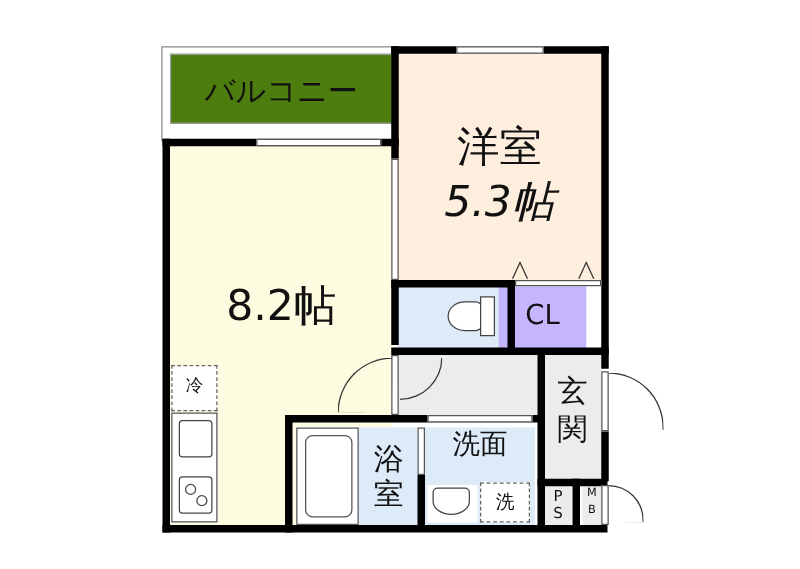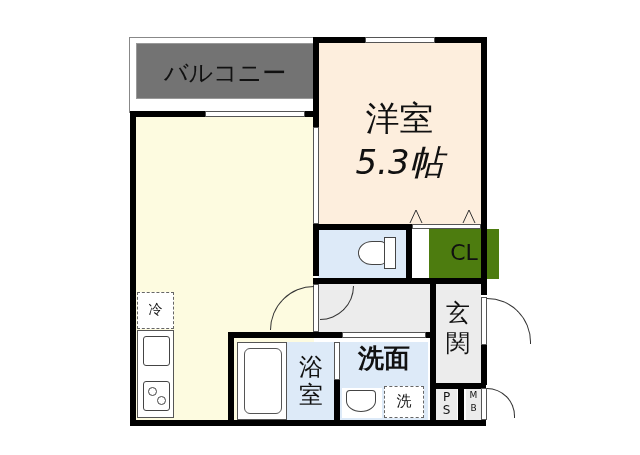--- a/index.html
+++ b/index.html
@@ -11,76 +11,77 @@
   .mid { font-size:26px; }
   .xs { font-size:11px; }
   .window { position:absolute; background:#fff; border:1px solid #555; box-sizing:border-box; }
   .door-arc { position:absolute; box-sizing:border-box; border:1.2px solid #333; }
 </style>
 </head>
 <body>
 
 <div class="abs" style="left:129px;top:37px;width:190px;height:76px;border:1px solid #888;"></div>
 
-<div class="abs" style="left:136px;top:43px;width:178px;height:56px;background:#737373;border:1px solid #999;">
+<div class="abs" style="left:136px;top:43px;width:178px;height:56px;background:#4d7c0f;border:1px solid #999;">
   <div class="room-label mid" style="left:0;right:0;top:16px;font-size:24px;">バルコニー</div>
 </div>
 
 <div class="abs" style="left:318px;top:42px;width:163px;height:182px;background:#fdeedd;">
   <div class="room-label big" style="left:0;right:0;top:58px;">洋室</div>
   <div class="room-label big" style="left:0;right:0;top:102px;font-style:italic;">5.3帖</div>
 
   <svg class="abs" style="left:90px;top:164px;" width="70" height="18">
     <polyline points="2,17 8,4 14,17" fill="none" stroke="#333" stroke-width="1"></polyline>
     <polyline points="55,17 61,4 67,17" fill="none" stroke="#333" stroke-width="1"></polyline>
   </svg>
 </div>
 
 <div class="abs" style="left:136px;top:117px;width:178px;height:303px;background:#fdfbe0;">
+  <div class="room-label big" style="left:0;right:0;top:110px;">8.2帖</div>
 </div>
 
 <div class="abs" style="left:137px;top:330px;width:37px;height:88px;background:#fff;border:1px solid #555;">
   <div class="abs" style="left:5px;top:5px;width:27px;height:30px;border:1px solid #444;border-radius:3px;"></div>
   <div class="abs" style="left:5px;top:50px;width:27px;height:30px;border:1px solid #444;border-radius:3px;">
     <div class="abs" style="left:4px;top:5px;width:9px;height:9px;border:1px solid #444;border-radius:50%;"></div>
     <div class="abs" style="left:13px;top:14px;width:9px;height:9px;border:1px solid #444;border-radius:50%;"></div>
   </div>
 </div>
 
 <div class="abs" style="left:137px;top:292px;width:37px;height:37px;border:1px dashed #666;background:#fff;">
   <div class="room-label" style="left:0;right:0;top:9px;font-size:14px;">冷</div>
 </div>
 
 <div class="abs" style="left:318px;top:229px;width:88px;height:50px;background:#ddeaf8;">
   <div class="abs" style="left:40px;top:12px;width:28px;height:24px;border:1px solid #444;border-radius:50% 20% 20% 50%;background:#fff;"></div>
   <div class="abs" style="left:66px;top:8px;width:12px;height:32px;border:1px solid #444;background:#fff;"></div>
 </div>
 
-<div class="abs" style="left:429px;top:229px;width:70px;height:50px;background:#4d7c0f;">
+<div class="abs" style="left:399px;top:229px;width:70px;height:50px;background:#c4b5fd;">
   <div class="room-label" style="left:0;right:0;top:12px;font-size:22px;">CL</div>
 </div>
 
 <div class="abs" style="left:318px;top:284px;width:112px;height:48px;background:#ececec;"></div>
 <div class="door-arc" style="left:320px;top:286px;width:34px;height:34px;border-left:none;border-top:none;border-radius:0 0 34px 0;"></div>
 
 <div class="abs" style="left:434px;top:284px;width:47px;height:100px;background:#ececec;border-left:1px solid #888;">
   <div class="room-label" style="left:0;right:0;top:16px;font-size:24px;">玄</div>
   <div class="room-label" style="left:0;right:0;top:46px;font-size:24px;">関</div>
 </div>
 
 <div class="abs" style="left:237px;top:342px;width:98px;height:78px;background:#ddeaf8;">
   <div class="abs" style="left:0;top:0;width:50px;height:78px;background:#fff;border:1px solid #555;">
     <div class="abs" style="left:6px;top:5px;width:38px;height:66px;border:1px solid #555;border-radius:6px;"></div>
   </div>
   <div class="room-label" style="left:50px;right:0;top:12px;font-size:24px;">浴</div>
   <div class="room-label" style="left:50px;right:0;top:40px;font-size:24px;">室</div>
 </div>
 
 <div class="abs" style="left:340px;top:342px;width:88px;height:78px;background:#ddeaf8;">
-  <div class="room-label" style="left:0;right:0;top:2px;font-size:26px;font-weight:bold;">洗面</div>
+  <div class="room-label" style="left:0;right:0;top:2px;font-size:22px;">洗面</div>
   <div class="abs" style="left:2px;top:46px;width:40px;height:30px;background:#fff;">
     <div class="abs" style="left:4px;top:2px;width:30px;height:22px;border:1px solid #444;border-radius:4px 4px 50% 50%;"></div>
   </div>
   <div class="abs" style="left:44px;top:44px;width:40px;height:32px;border:1px dashed #666;background:#fff;">
     <div class="room-label" style="left:0;right:0;top:6px;font-size:15px;">洗</div>
   </div>
 </div>
 
 <div class="abs" style="left:436px;top:389px;width:21px;height:31px;background:#ececec;">
   <div class="room-label xs" style="left:0;right:0;top:2px;font-size:12px;">P</div>

